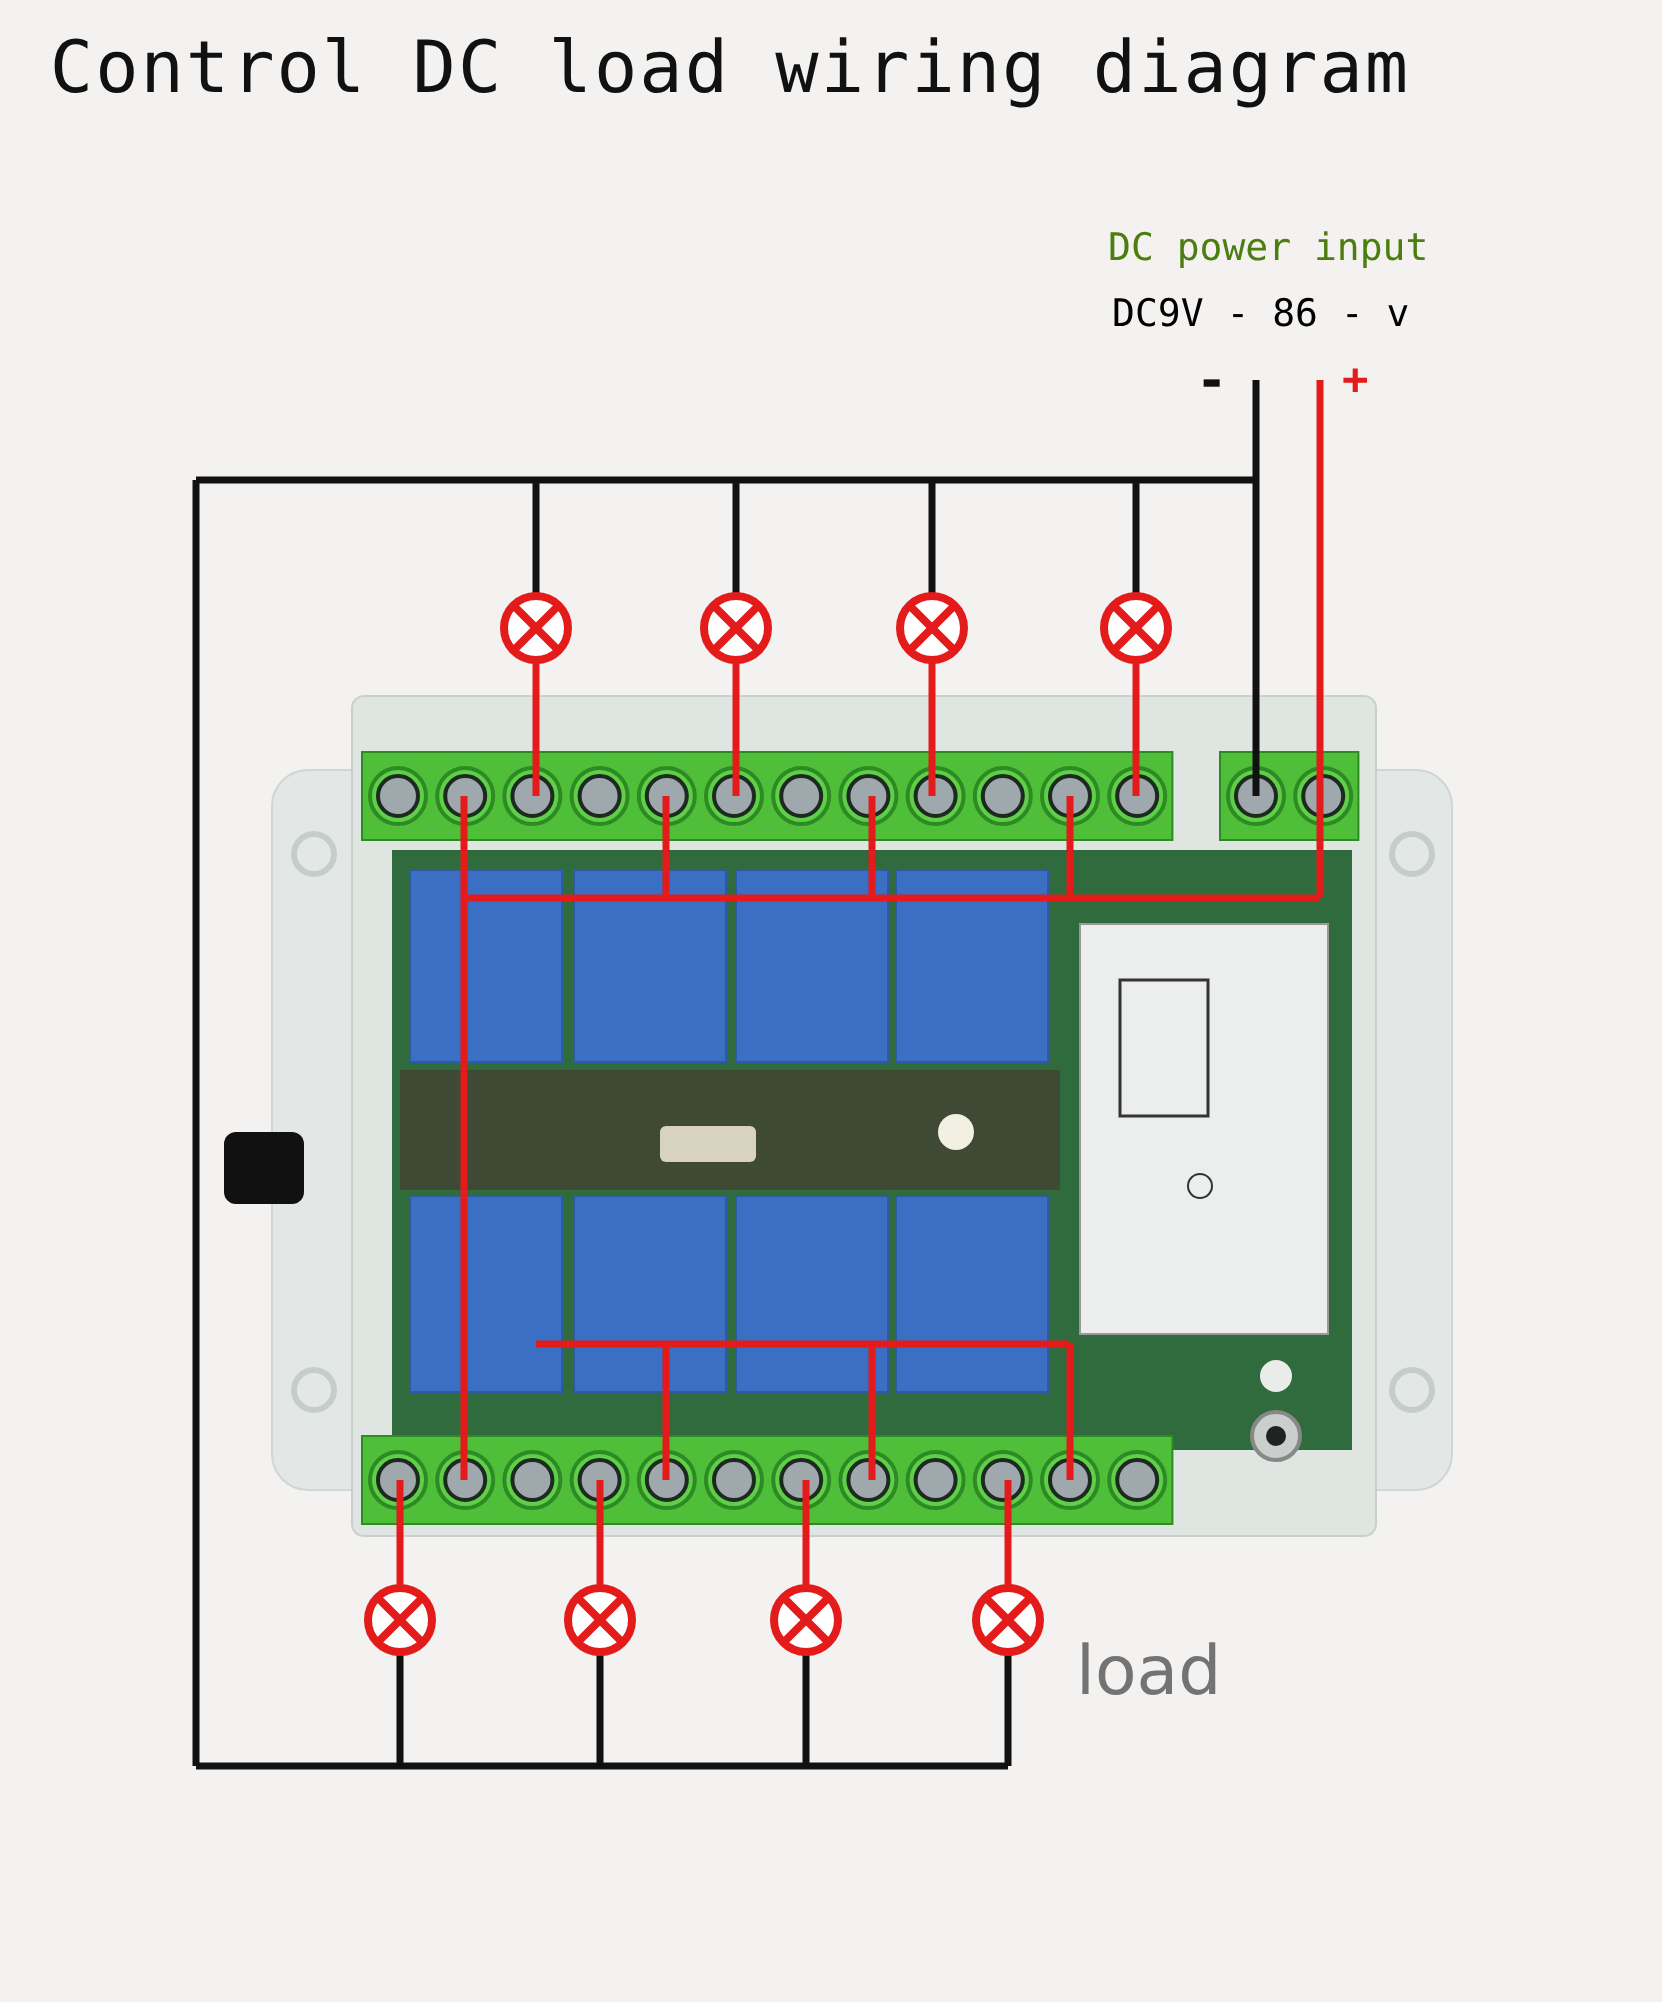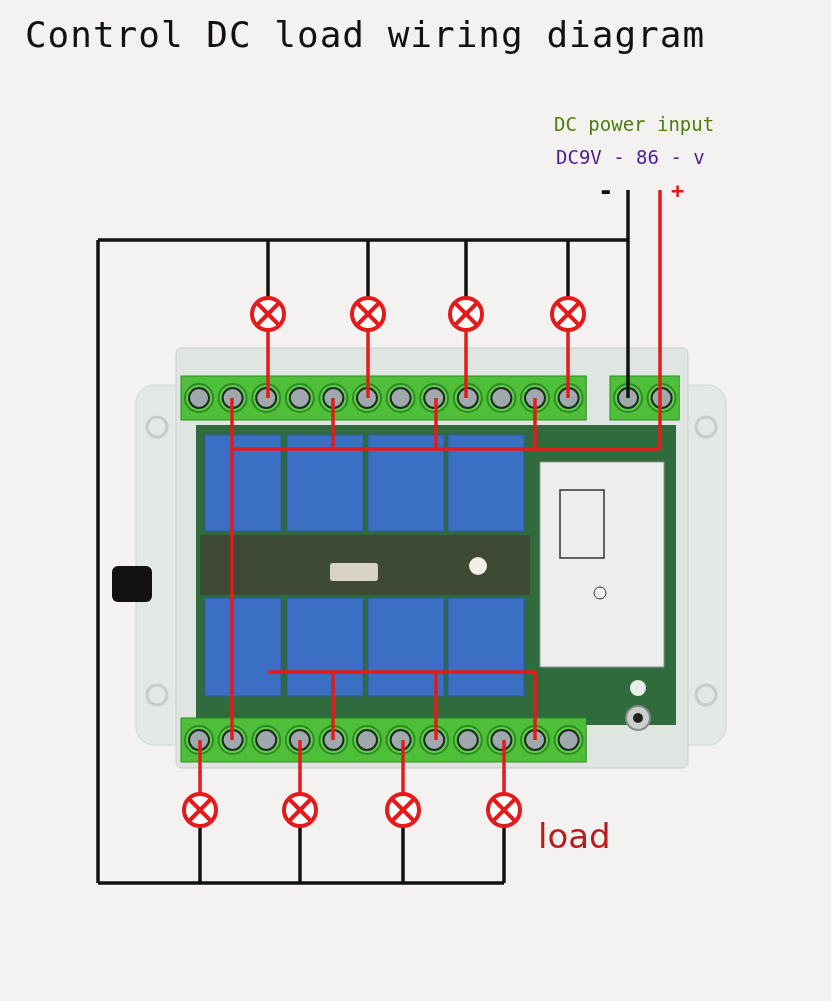--- a/index.html
+++ b/index.html
@@ -1,22 +1,22 @@
 <!DOCTYPE html>
 <html><head>
 <meta charset="utf-8">
 <style>
   html,body{margin:0;padding:0;}
   body{width:831px;height:1001px;background:#f3f2f1;position:relative;overflow:hidden;font-family:"DejaVu Sans Mono","Liberation Mono",monospace;}
   .title{position:absolute;left:0;top:14px;width:730px;text-align:center;font-size:36px;letter-spacing:1px;color:#111;font-family:"DejaVu Sans Mono",monospace;}
   .pwr1{position:absolute;left:554px;top:113px;font-size:19px;color:#4d7c0f;}
-  .pwr2{position:absolute;left:556px;top:146px;font-size:19px;color:#4c1d95;}
+  .pwr2{position:absolute;left:556px;top:146px;font-size:19px;color:#000000;}
   .minus{position:absolute;left:598px;top:176px;font-size:26px;font-weight:bold;color:#111;}
   .plus{position:absolute;left:671px;top:178px;font-size:22px;font-weight:bold;color:#e31b1b;}
-  .loadlbl{position:absolute;left:538px;top:816px;font-size:34px;color:#b91c1c;font-family:"DejaVu Sans",sans-serif;}
+  .loadlbl{position:absolute;left:538px;top:816px;font-size:34px;color:#737373;font-family:"DejaVu Sans",sans-serif;}
   svg{position:absolute;left:0;top:0;}
 </style>
 </head>
 <body>
 
 <div class="title">Control DC load wiring diagram</div>
 <div class="pwr1">DC power input</div>
 <div class="pwr2">DC9V - 86 - v</div>
 <div class="minus">-</div>
 <div class="plus">+</div>

